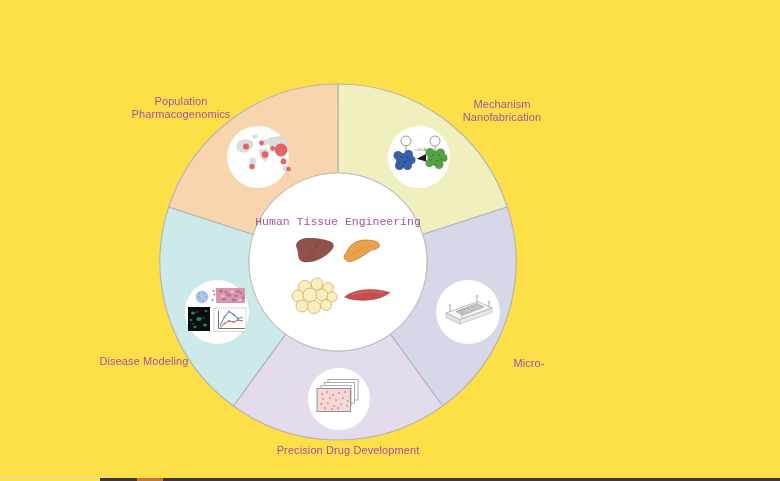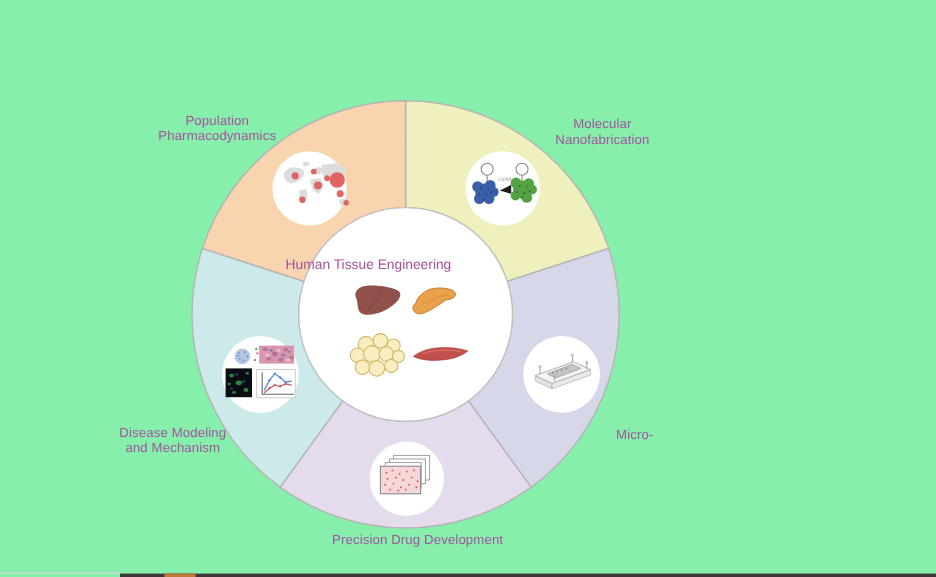--- a/index.html
+++ b/index.html
@@ -1,28 +1,28 @@
 <!DOCTYPE html>
 <html><head>
 <meta charset="utf-8">
 <style>
   html,body { margin:0; padding:0; background:#ffffff; }
   .stage {
-    position:relative; width:780px; height:481px; background:#86efac;
+    position:relative; width:780px; height:481px; background:#fde047;
     overflow:hidden; font-family:"Liberation Sans", sans-serif;
   }
   .stage svg { position:absolute; left:0; top:0; }
   .seg-label {
     position:absolute; text-align:center; font-size:11px; line-height:13px;
     color:#a5529f; letter-spacing:.1px;
   }
   .seg-label span { display:block; }
   .center-title {
-    position:absolute; left:238px; top:215px; width:200px; 
-    font-size:11.5px; color:#a5529f;
+    position:absolute; left:238px; top:215px; width:200px; text-align:center;
+    font-size:11.5px; color:#a5529f;font-family:Liberation Mono, monospace;
   }
   .edge-line  { position:absolute; left:0;   top:477px; width:100px; height:1px; background:#dcdcdc; }
   .edge-dark  { position:absolute; left:100px; top:478px; width:680px; height:3px; background:#3e3638; }
   .edge-accent{ position:absolute; left:137px; top:478px; width:26px;  height:3px; background:#c1783b; }
 </style>
 </head>
 <body>
 
 <div class="stage">
 
@@ -267,35 +267,34 @@
     </g>
     <g>
       <path d="M344.5,297 C353,289.5 373,287 390,292.5 C381,300.5 356,303 344.5,297 Z" fill="#c4504d" stroke="#a8423f" stroke-width="0.5"></path>
       <path d="M352,294.5 C362,291.5 376,291 384,293.2" stroke="#d97d77" stroke-width="0.8" fill="none" opacity="0.9"></path>
       <path d="M351,298.5 C361,300.5 374,300 381,297.5" stroke="#b04845" stroke-width="0.6" fill="none" opacity="0.8"></path>
     </g>
   </svg>
 
   <div class="seg-label" style="left:81px; top:95px; width:200px;">
     <span>Population</span>
-    <span>Pharmacodynamics</span>
+    <span>Pharmacogenomics</span>
   </div>
   <div class="seg-label" style="left:402px; top:98px; width:200px;">
-    <span>Molecular</span>
+    <span>Mechanism</span>
     <span>Nanofabrication</span>
   </div>
   <div class="seg-label" style="left:429px; top:357px; width:200px;">
     <span>Micro-</span>
   </div>
   <div class="seg-label" style="left:246px; top:444px; width:204px;">
     <span>Precision Drug Development</span>
   </div>
   <div class="seg-label" style="left:44px; top:355px; width:200px;">
     <span>Disease Modeling</span>
-    <span>and Mechanism</span>
   </div>
 
   <div class="center-title">Human Tissue Engineering</div>
 
   <div class="edge-line"></div>
   <div class="edge-dark"></div>
   <div class="edge-accent"></div>
 
 </div>
 

